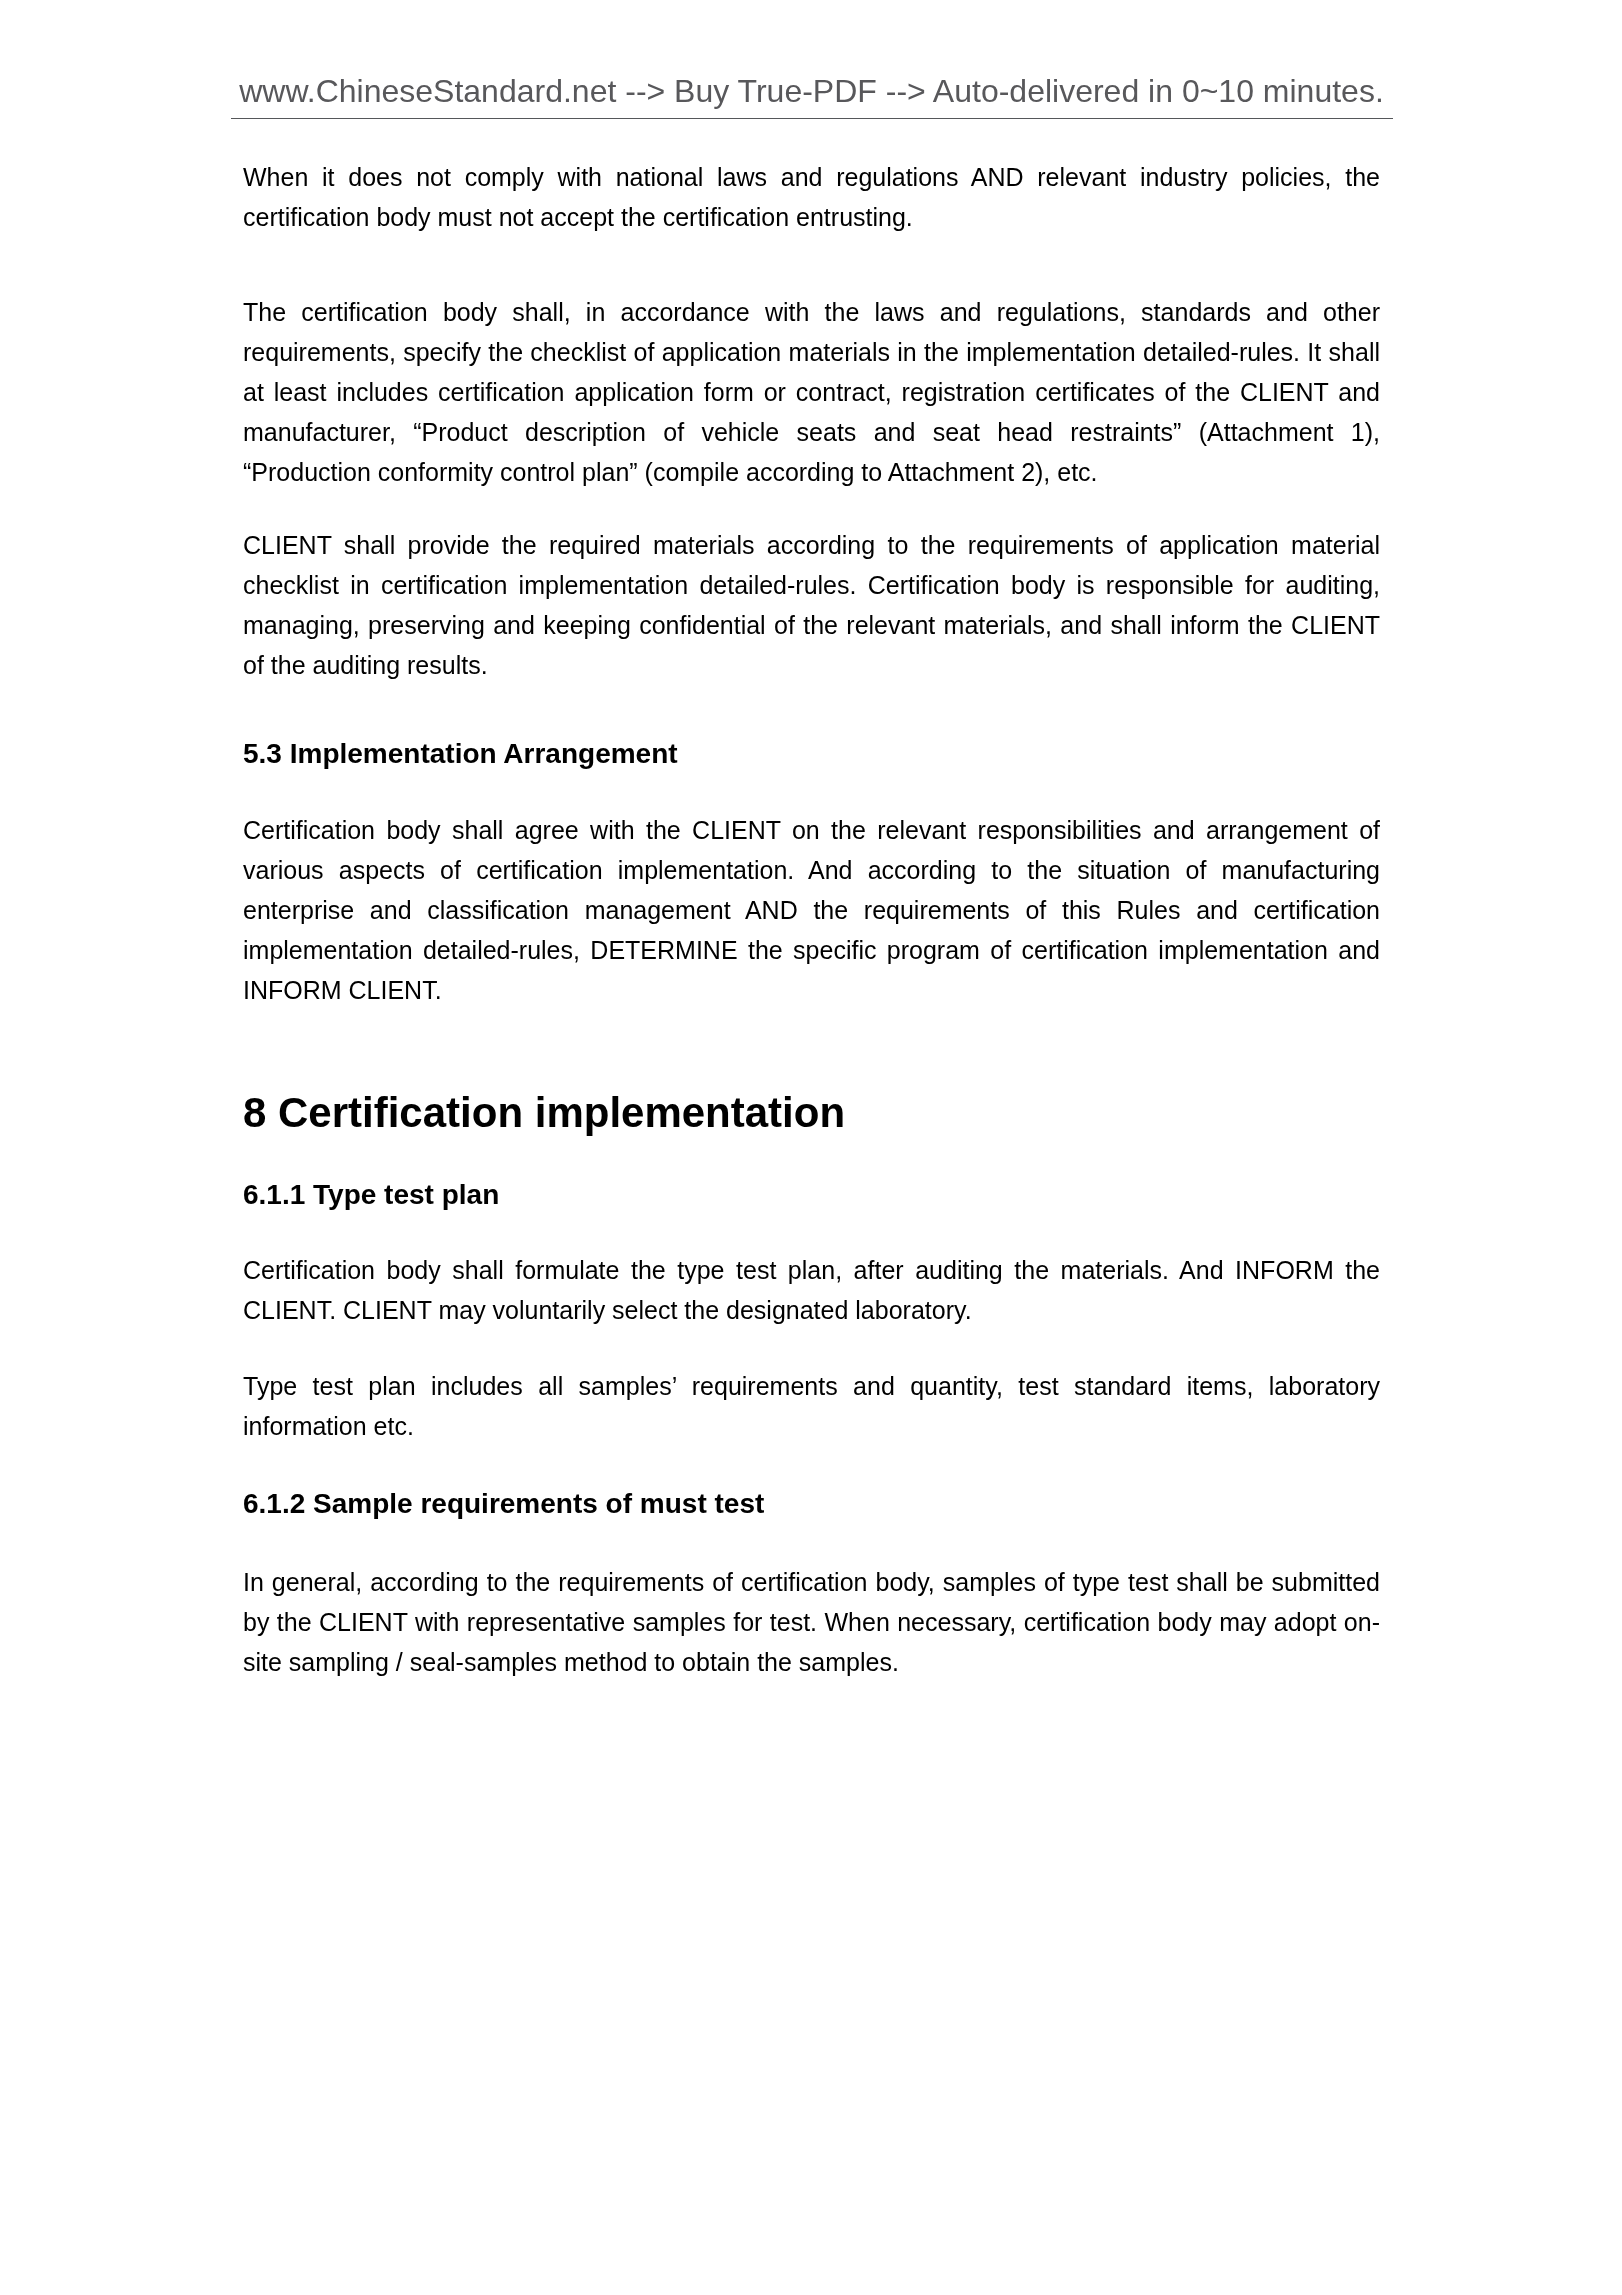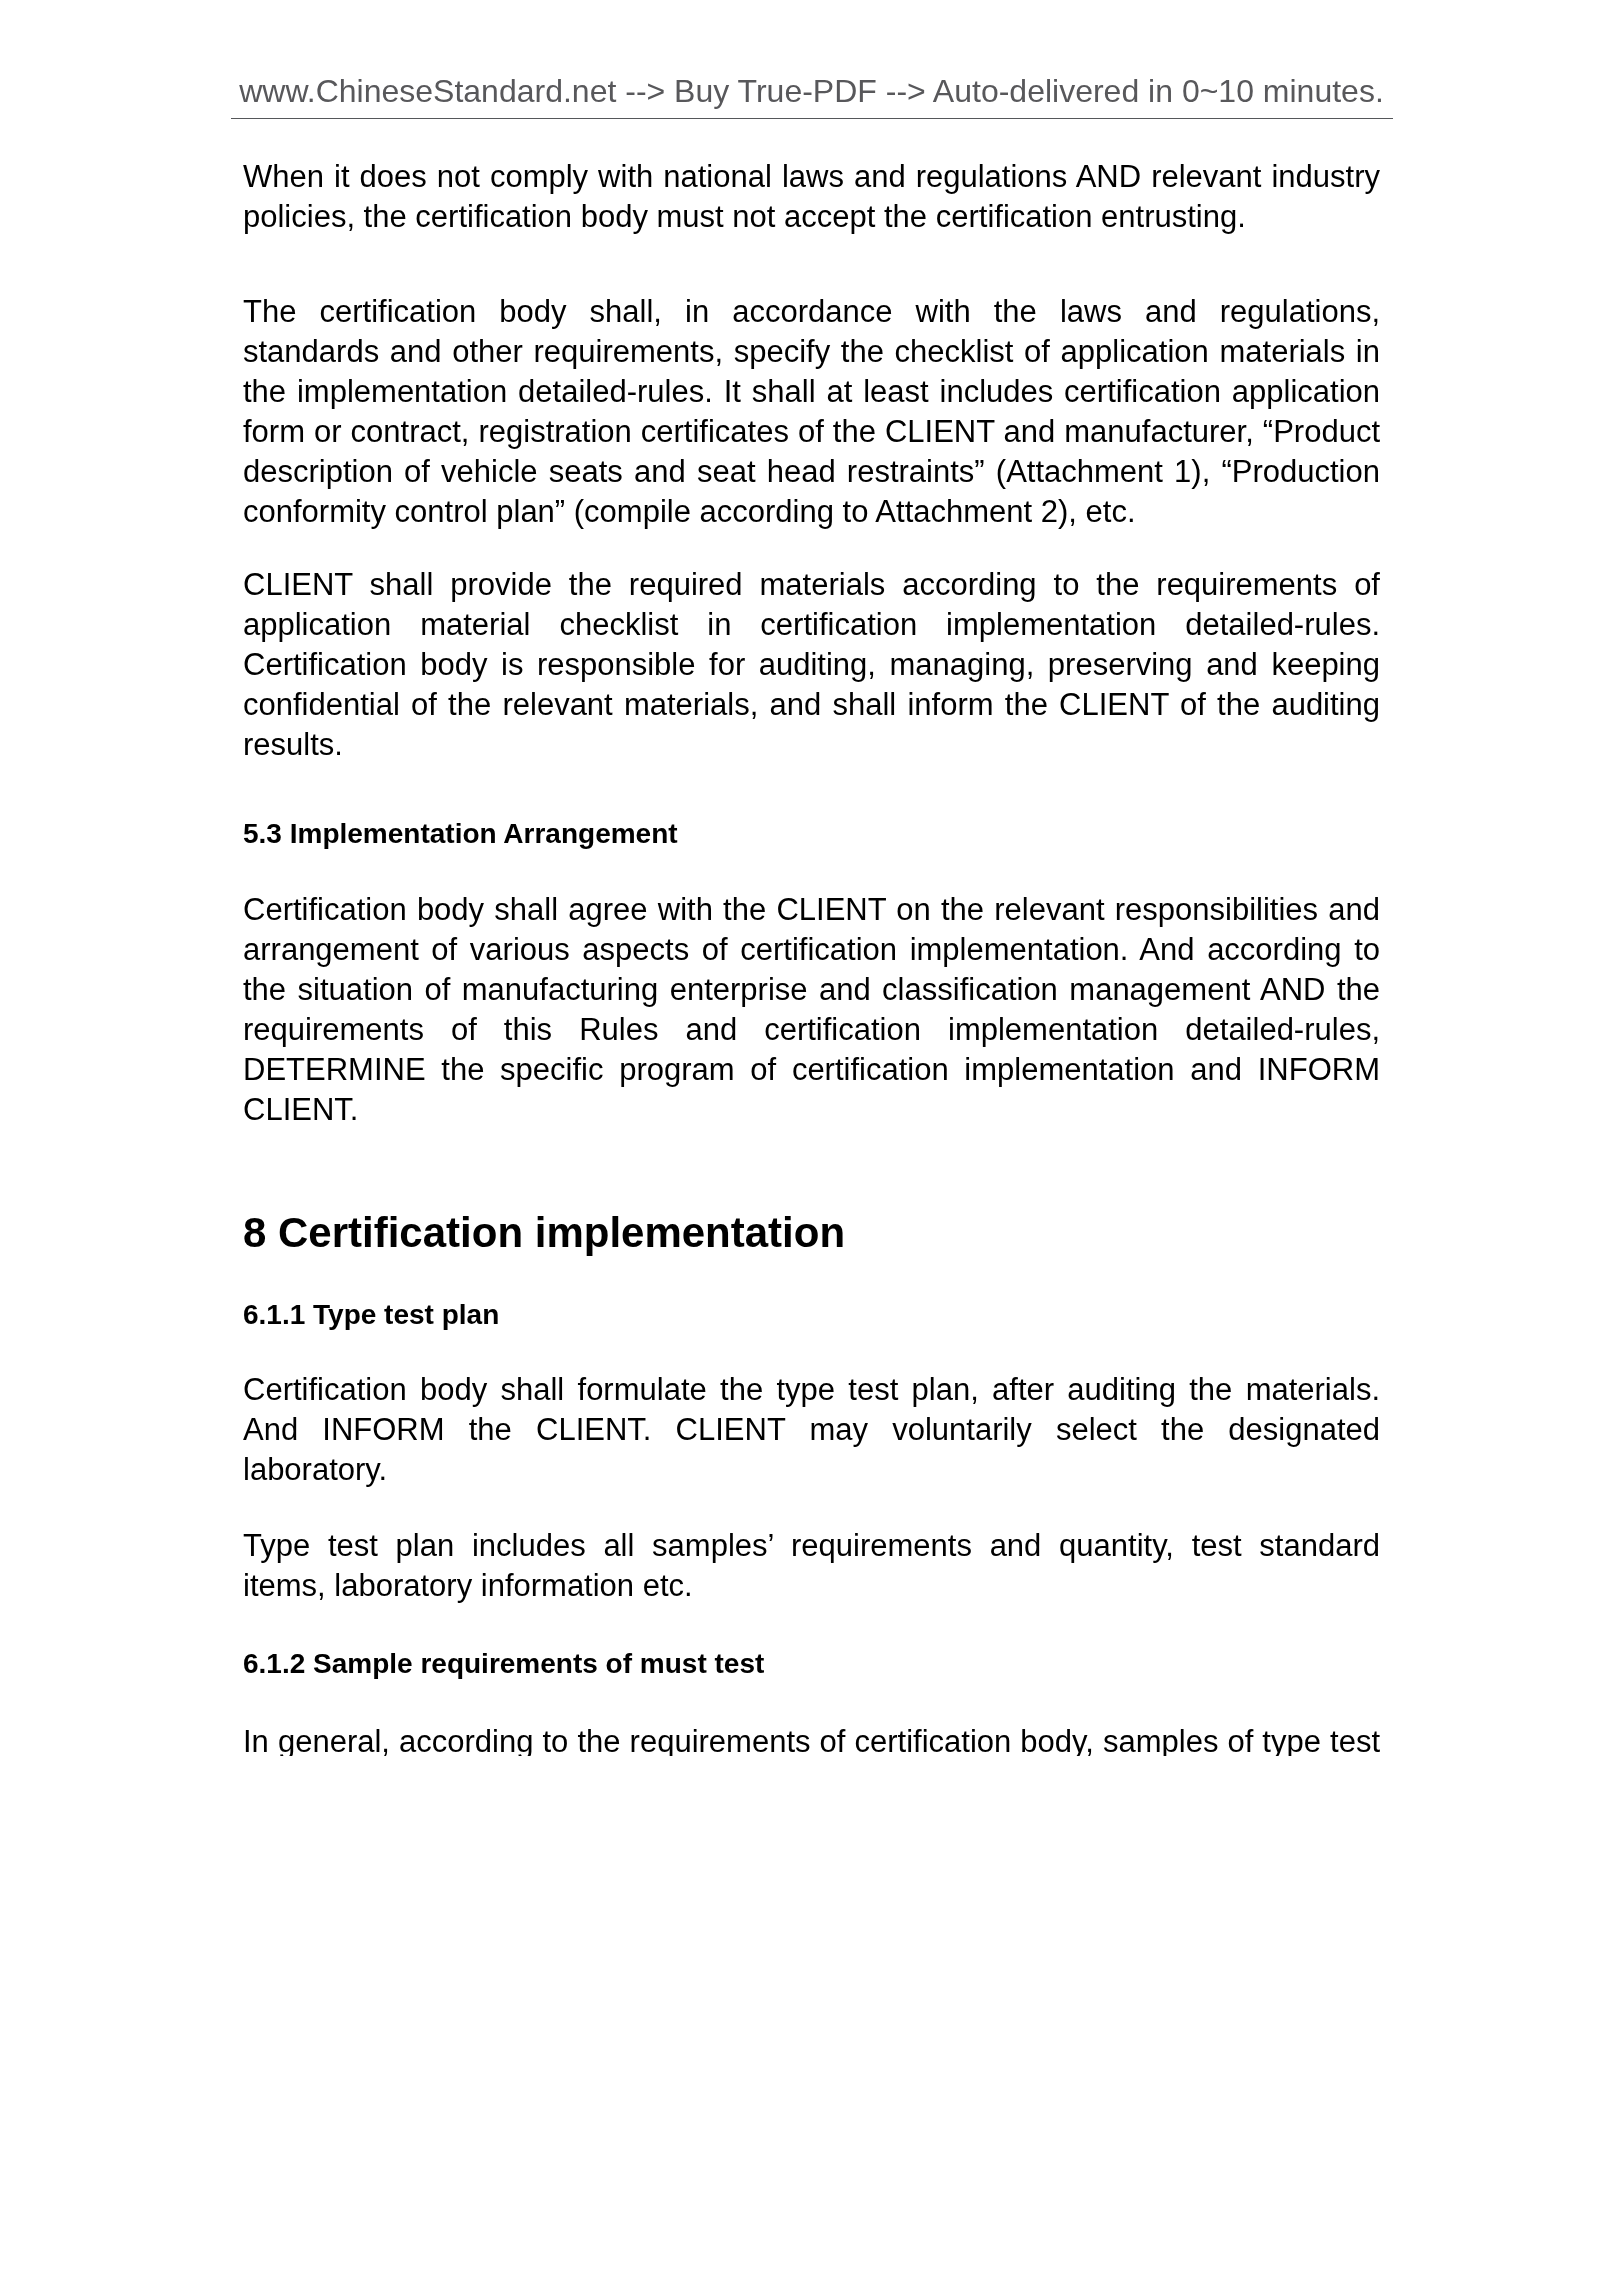--- a/index.html
+++ b/index.html
@@ -32,21 +32,21 @@
     white-space:nowrap;
   }
   .head-space{height:118px;}
   .hrule{
     height:0;
     border-top:1.7px solid #55575a;
     margin:0 -12.5px;
   }
   
   .content p.body{
-    font-size:31px;
+    font-size:25px;
     line-height:40px;
     text-align:justify;
     text-justify:inter-word;
     margin:0;
   }
   .content h2.sub{
     font-size:28px;
     line-height:40px;
     font-weight:bold;
     margin:0;

